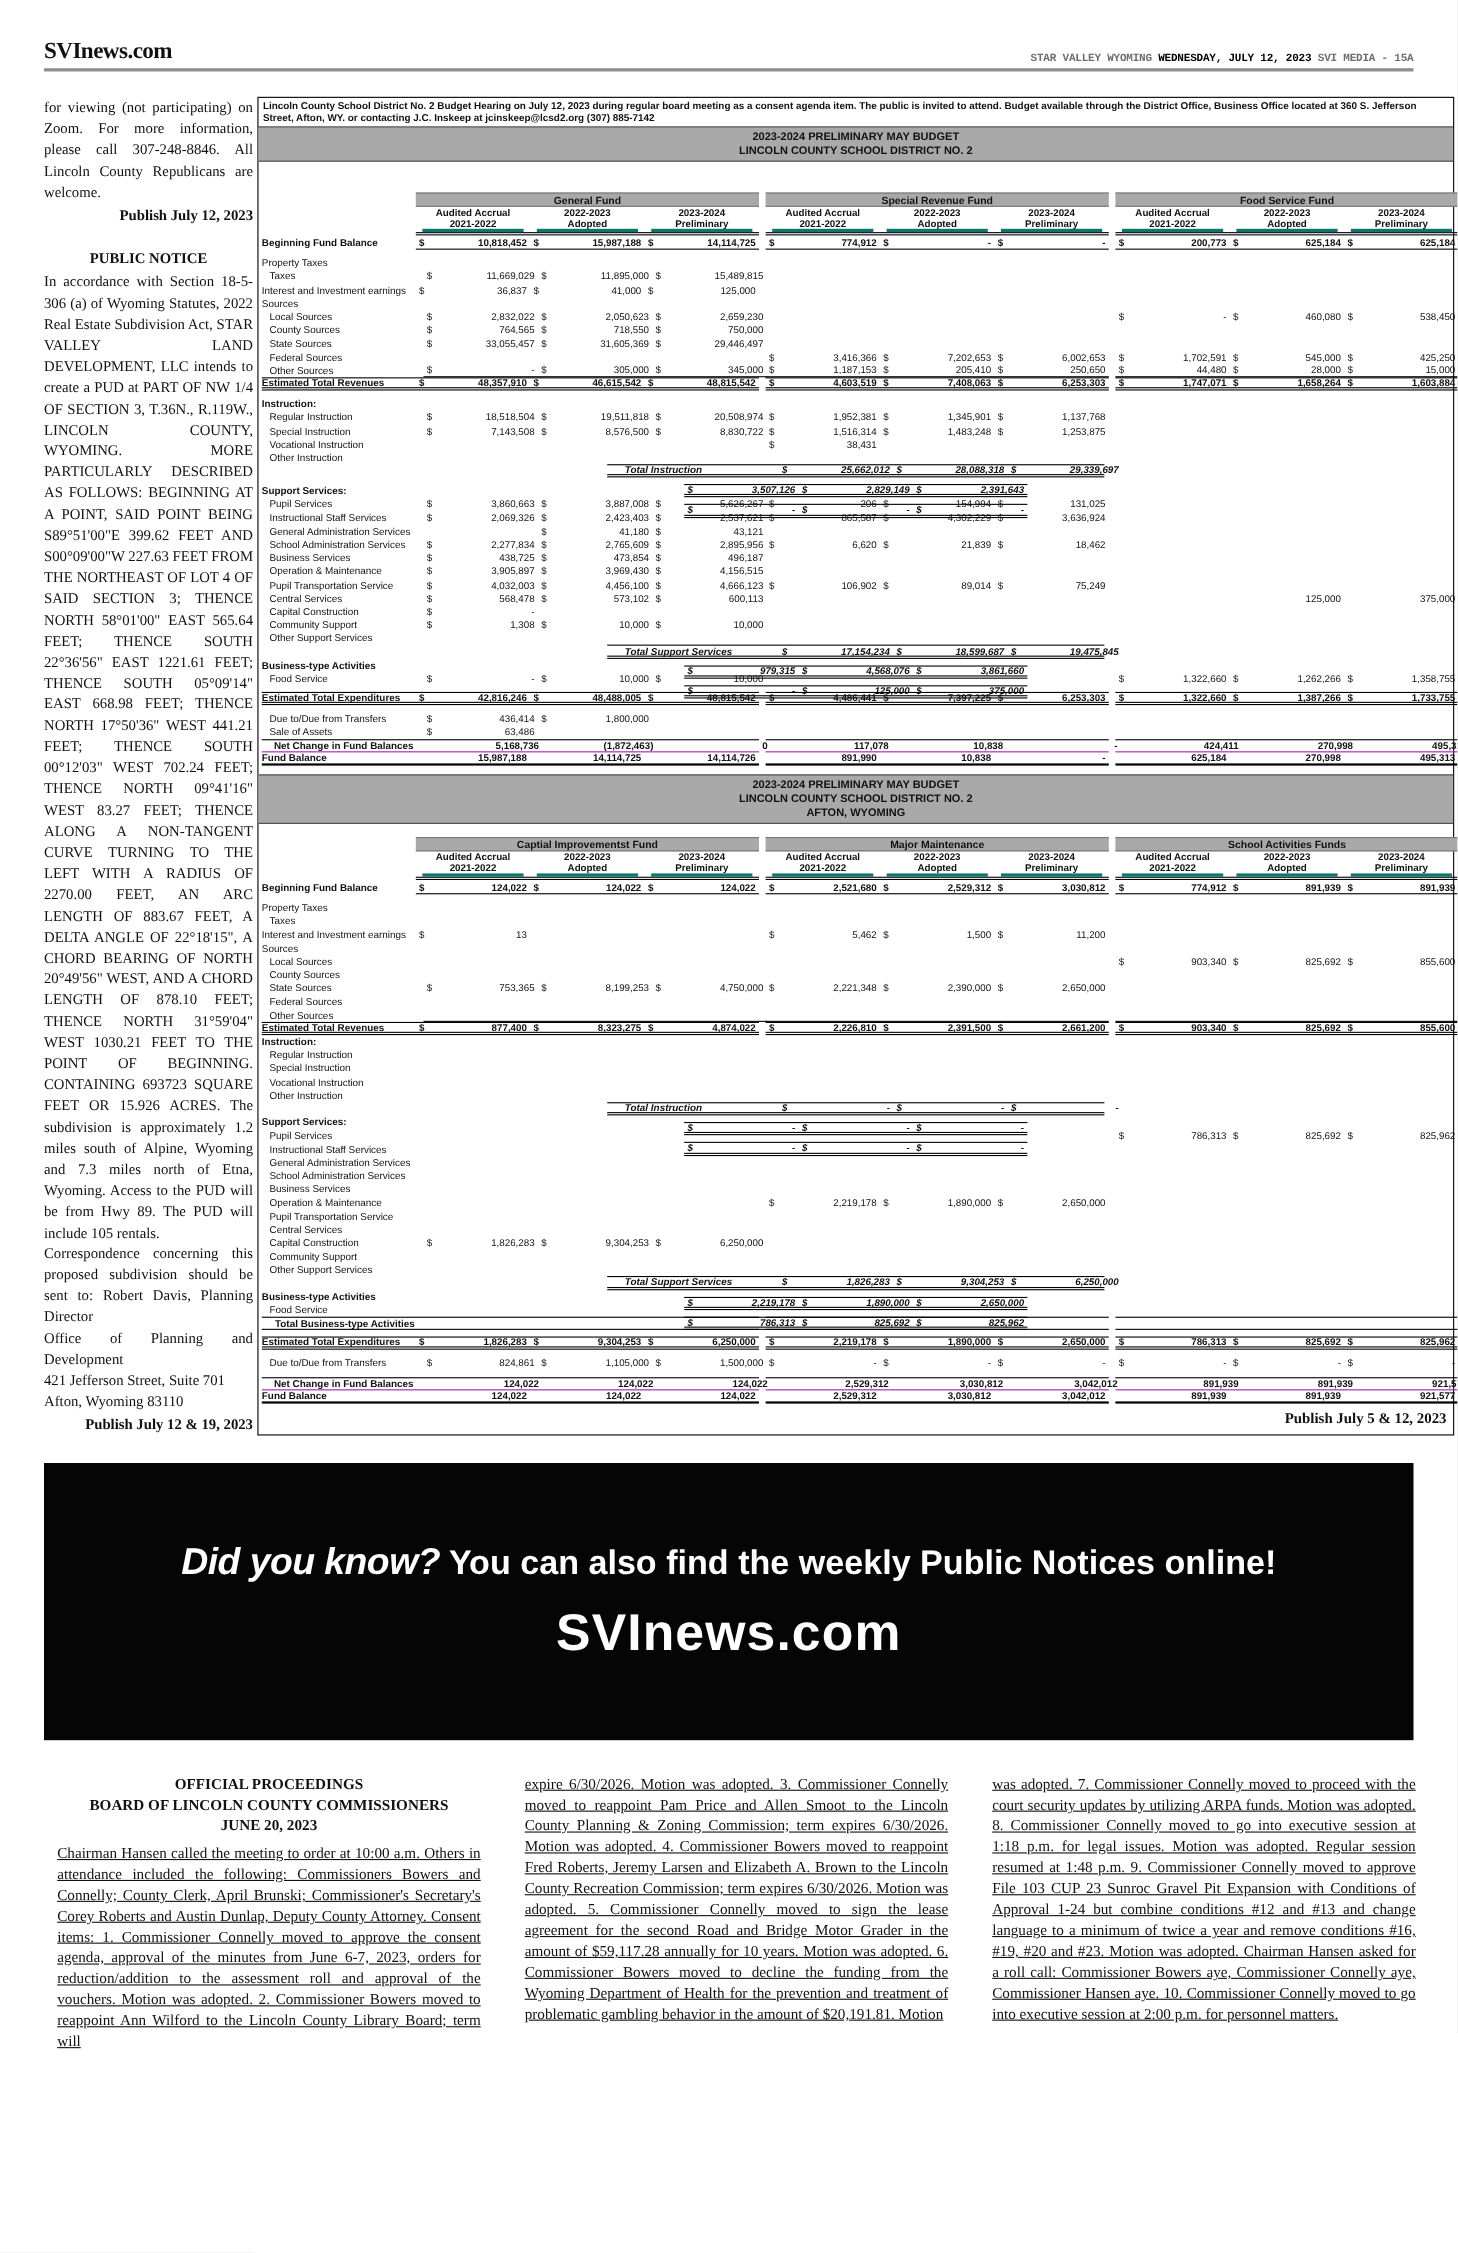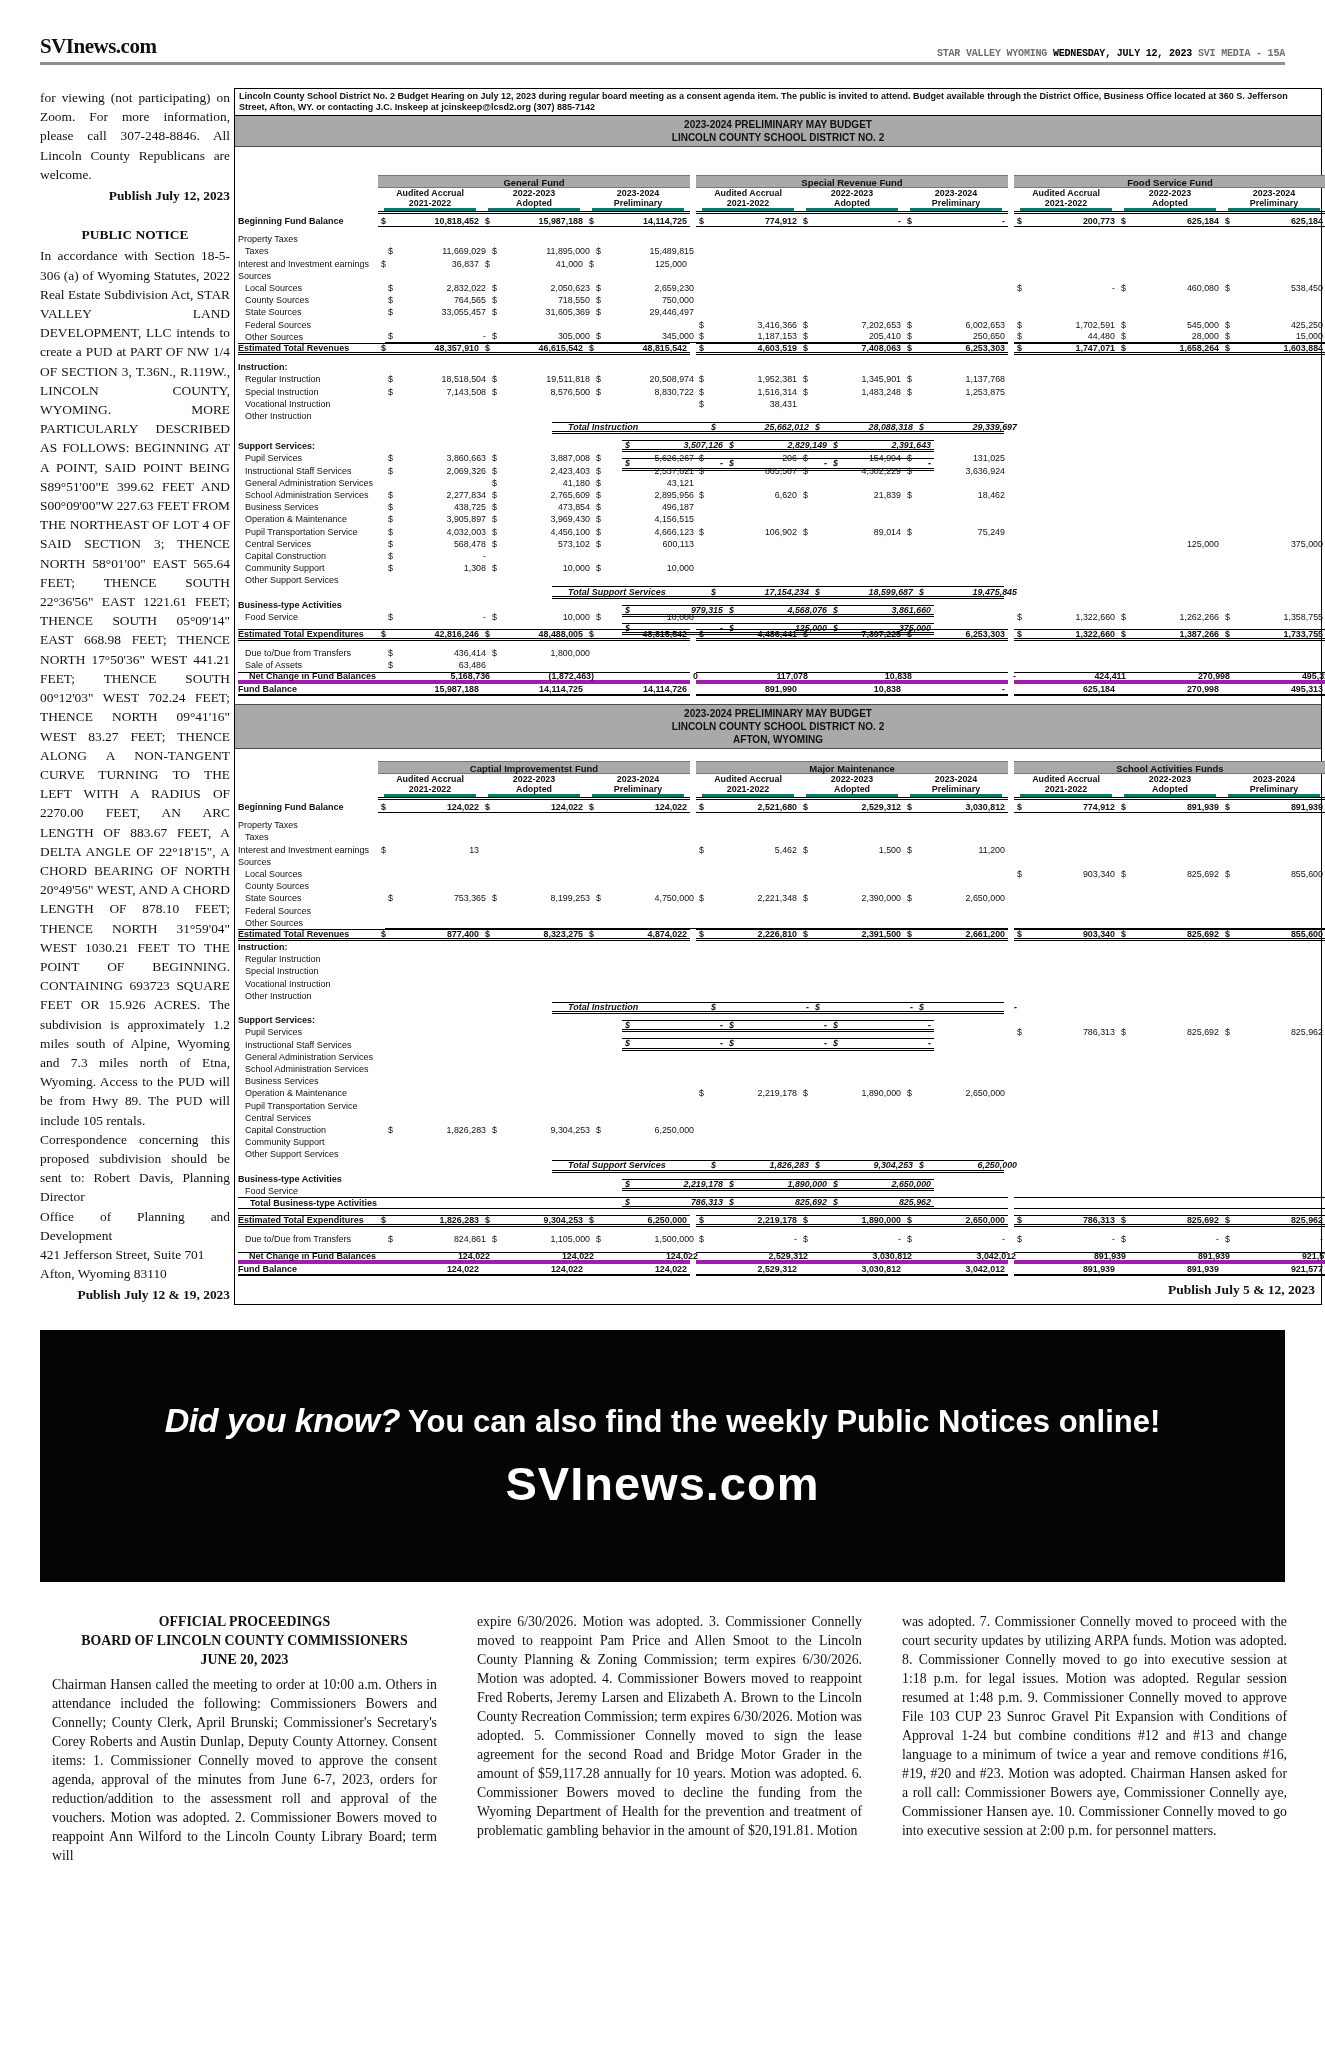--- a/index.html
+++ b/index.html
@@ -49,41 +49,41 @@
   .secb .rlabel{font-weight:bold;}
   .it .rlabel{padding-left:7px;}
   .itu .rlabel{padding-left:7px;}
   .itu .grp{border-bottom:1px solid #000;}
   .tot{font-weight:bold;font-style:italic;flex-direction:column;}
   .tot .rlabel{padding-left:16px;}
   .tot .seg{border-top:1px solid #000;border-bottom:3px double #000;}
   .grand{font-weight:bold;}
   .grand .seg{border-top:1px solid #000;border-bottom:3px double #000;}
   .nc{font-weight:bold;}
-  .nc .seg{border-top:1px solid #000;border-bottom:4px solid #a21caf;padding-left:11px;}
+  .nc .seg{border-top:1px solid #000;border-bottom:1px solid #a21caf;padding-left:11px;}
   .fb{font-weight:bold;}
   .fb .seg{border-bottom:2px solid #000;}
   .totb{font-weight:bold;}
   .totb .rlabel{padding-left:12px;}
   .totb .seg{border-top:1px solid #000;border-bottom:1px solid #000;}
   .bspacer1{height:26px;}
   .bspacer2{height:10px;}
   .bpub{font-family:"Liberation Serif",serif;font-weight:bold;font-size:13.5px;text-align:right;padding:6px 6px 2px 0;}
   
   .banner{position:absolute;left:40px;top:1330px;width:1245px;height:252px;background:#050505;color:#fff;
           font-family:"Liberation Sans",sans-serif;display:flex;flex-direction:column;justify-content:center;align-items:center;}
   .b-line1{font-size:31px;font-weight:bold;white-space:nowrap;}
   .b-line1 .em{font-style:italic;font-size:34px;letter-spacing:-.5px;}
   .b-line2{font-size:47px;font-weight:bold;margin-top:16px;letter-spacing:1px;}
   
   .proc{position:absolute;left:52px;top:1612px;width:1236px;display:flex;gap:40px;
         font-size:13.8px;line-height:19px;text-align:justify;}
   .proc .col{width:385px;}
   .proc h3{margin:0;text-align:center;font-size:13.8px;line-height:19px;font-weight:bold;}
-  .proc p{margin:0;}
+  .proc p{margin:0;text-decoration:underline;}
   .proc .col1-body{margin-top:6px;}
 </style>
 </head>
 <body>
 
 <div class="page">
 
   <div class="hdr">
     <div class="masthead">SVInews.com</div>
     <div class="hdr-right">

